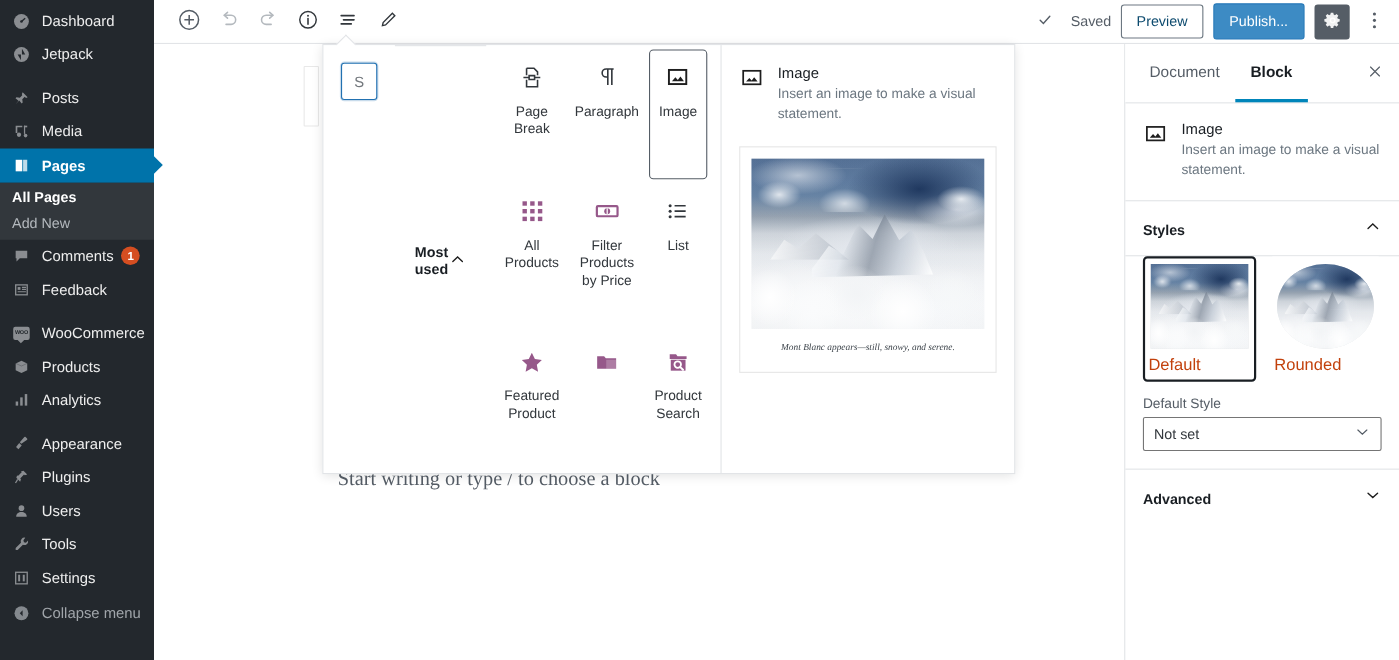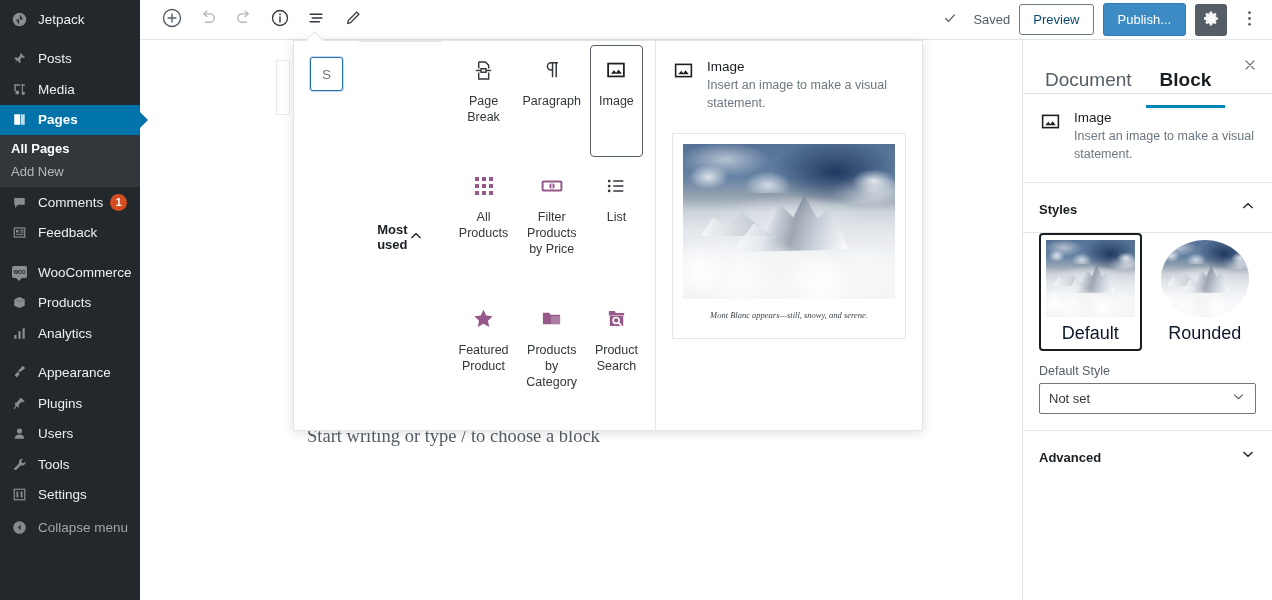--- a/index.html
+++ b/index.html
@@ -142,23 +142,23 @@
     width: 250px; flex: 0 0 250px; background: #fff;
     border-left: 1px solid #e2e4e7; position: relative; z-index: 20;
   }
   #settings-tabs {
     display: flex; align-items: stretch; height: 54px;
     border-bottom: 1px solid #e2e4e7; background: #fff;
     padding: 0 4px 0 8px;
   }
   .stab {
     display: flex; align-items: center; padding: 0 14px;
-    font-size: 19px; color: #555d66; background: none; border: 0;
+    font-size: 14px; color: #555d66; background: none; border: 0;
     border-bottom: 3px solid transparent; cursor: pointer;
-    position: relative; top: 15px;
+    position: relative; top: 0;
   }
   .stab.active {
     color: #191e23; font-weight: 700; border-bottom-color: #0085ba;
   }
   .stab-close {
     margin-left: auto; width: 36px; display: flex; align-items: center;
     justify-content: center; background: none; border: 0;
     color: #555d66; cursor: pointer; font-size: 17px;
   }
   #sidebar-block-card {
@@ -179,21 +179,21 @@
     width: 104px; cursor: pointer; border: 2px solid transparent;
     border-radius: 4px; padding: 3px; background: #fff;
   }
   .style-card.selected { border-color: #191e23; }
   .style-thumb {
     height: 77px; margin: 2px 2px 0; overflow: hidden;
     background: #e3e6e8; position: relative;
   }
   .style-thumb.round { border-radius: 50%; }
   .style-card .cap {
-    text-align: center; font-size: 18px; color: #0f172a;
+    text-align: left; font-size: 15px; color: #c2410c;
     padding: 6px 0 2px;
   }
   .style-card.selected .cap { font-weight: 400; }
   .field-label { font-size: 12.5px; color: #555d66; margin: 13px 0 5px; }
   .select-box {
     height: 31px; border: 1px solid #757575; border-radius: 2px;
     display: flex; align-items: center; padding: 0 9px;
     font-size: 13px; color: #32373c; background: #fff; cursor: pointer;
   }
   .select-box .chev { margin-left: auto; color: #555d66; }
@@ -317,20 +317,30 @@
       radial-gradient(ellipse 14% 40% at 90% 70%, rgba(250,252,253,.85), rgba(255,255,255,0) 74%);
   }
 </style>
 </head>
 <body>
 
 <div id="app">
 
   <nav id="admin-sidebar">
 
+    <div class="nav-item">
+      <span class="ico">
+        <svg width="15" height="15" viewBox="0 0 20 20">
+            <circle cx="10" cy="10" r="9" fill="#a7aaad"></circle>
+            <path d="M10 10 L14.5 6" stroke="#23282d" stroke-width="1.7" fill="none"></path>
+            <circle cx="10" cy="10" r="1.6" fill="#23282d"></circle>
+          </svg>
+      </span>
+      <span>Dashboard</span>
+    </div>
 
     <div class="nav-item">
       <span class="ico">
         <svg width="15" height="15" viewBox="0 0 20 20">
             <circle cx="10" cy="10" r="9" fill="#a7aaad"></circle>
             <path d="M10.6 3v7h4z" fill="#23282d"></path>
             <path d="M9.4 17v-7h-4z" fill="#23282d"></path>
           </svg>
       </span>
       <span>Jetpack</span>
@@ -766,21 +776,20 @@
             <span class="tile-label">Featured Product</span>
           </div>
 
           <div class="block-tile">
             <span class="tile-ico">
               <svg width="23" height="23" viewBox="0 0 24 24">
                   <path d="M3 6h6.6l1.6 2H21v10H3z" fill="#96588a"></path>
                   <path d="M11.6 9.4H21V18h-9.4z" fill="#fff" opacity=".22"></path>
                 </svg>
             </span>
-            <span class="tile-label">Products by Category</span>
           </div>
 
           <div class="block-tile">
             <span class="tile-ico">
               <svg width="23" height="23" viewBox="0 0 24 24">
                   <path d="M4 4.2h6l1.4 2H20v2.6H4z" fill="#96588a"></path>
                   <rect x="5" y="9.4" width="14" height="10.4" fill="#96588a"></rect>
                   <circle cx="11.6" cy="14" r="3.1" fill="none" stroke="#fff" stroke-width="1.7"></circle>
                   <path d="M14 16.4l2.6 2.6" stroke="#fff" stroke-width="1.9" stroke-linecap="round"></path>
                 </svg>

